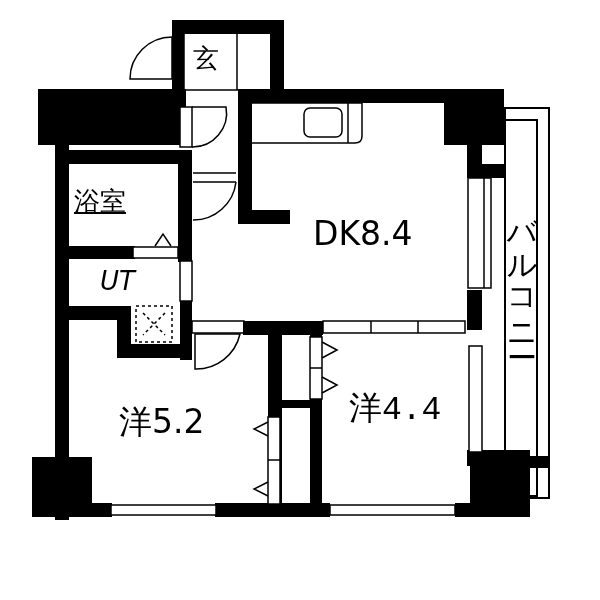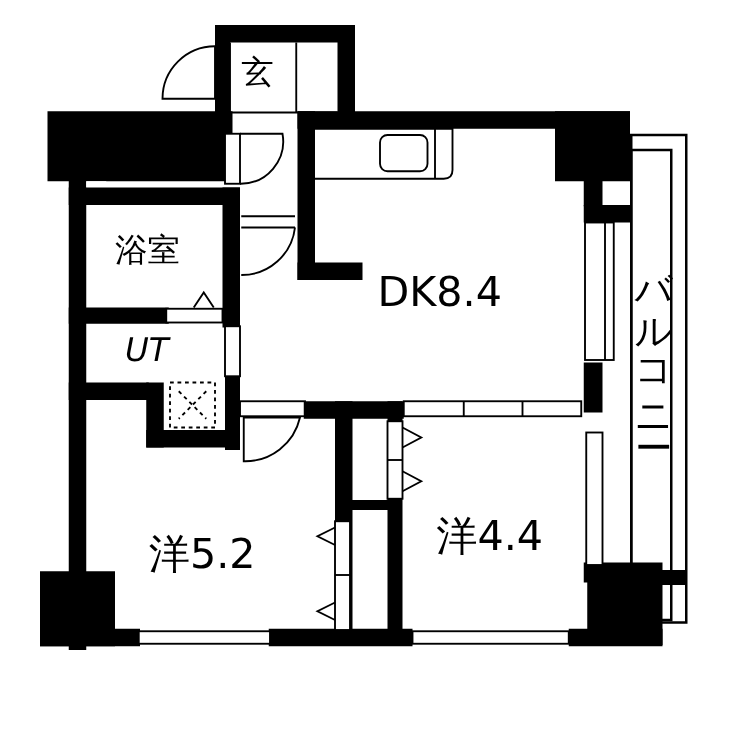--- a/index.html
+++ b/index.html
@@ -124,18 +124,18 @@
     <path d="M322 377 L337 385 L322 393" fill="none"></path>
     <rect x="268" y="417" width="12" height="87"></rect>
     <line x1="268" y1="460" x2="280" y2="460"></line>
     <path d="M268 422 L254 429 L268 436" fill="none"></path>
     <path d="M268 482 L254 489 L268 496" fill="none"></path>
   </g>
 </svg>
 
 <div class="lbl lbl-md" style="left:193px; top:45px;">玄</div>
 <div class="lbl lbl-md" style="left:104px; top:114px;">WC</div>
-<div class="lbl lbl-md" style="left:92px; top:188px;">浴室</div>
+<div class="lbl lbl-md" style="left:74px; top:188px;text-decoration:underline;">浴室</div>
 <div class="lbl lbl-md" style="left:100px; top:268px;font-style:italic;">UT</div>
-<div class="lbl lbl-lg" style="left:302px; top:217px;">DK8.4</div>
-<div class="lbl lbl-lg" style="left:119px; top:426px;">洋5.2</div>
-<div class="lbl lbl-lg" style="left:349px; top:412px;">洋4.4</div>
+<div class="lbl lbl-lg" style="left:313px; top:217px;">DK8.4</div>
+<div class="lbl lbl-lg" style="left:119px; top:405px;">洋5.2</div>
+<div class="lbl lbl-lg" style="left:349px; top:394px;font-family:Liberation Mono, monospace;">洋4.4</div>
 <div class="lbl vert" style="left:507px; top:198px;">バルコニー</div>
 
 </body></html>

